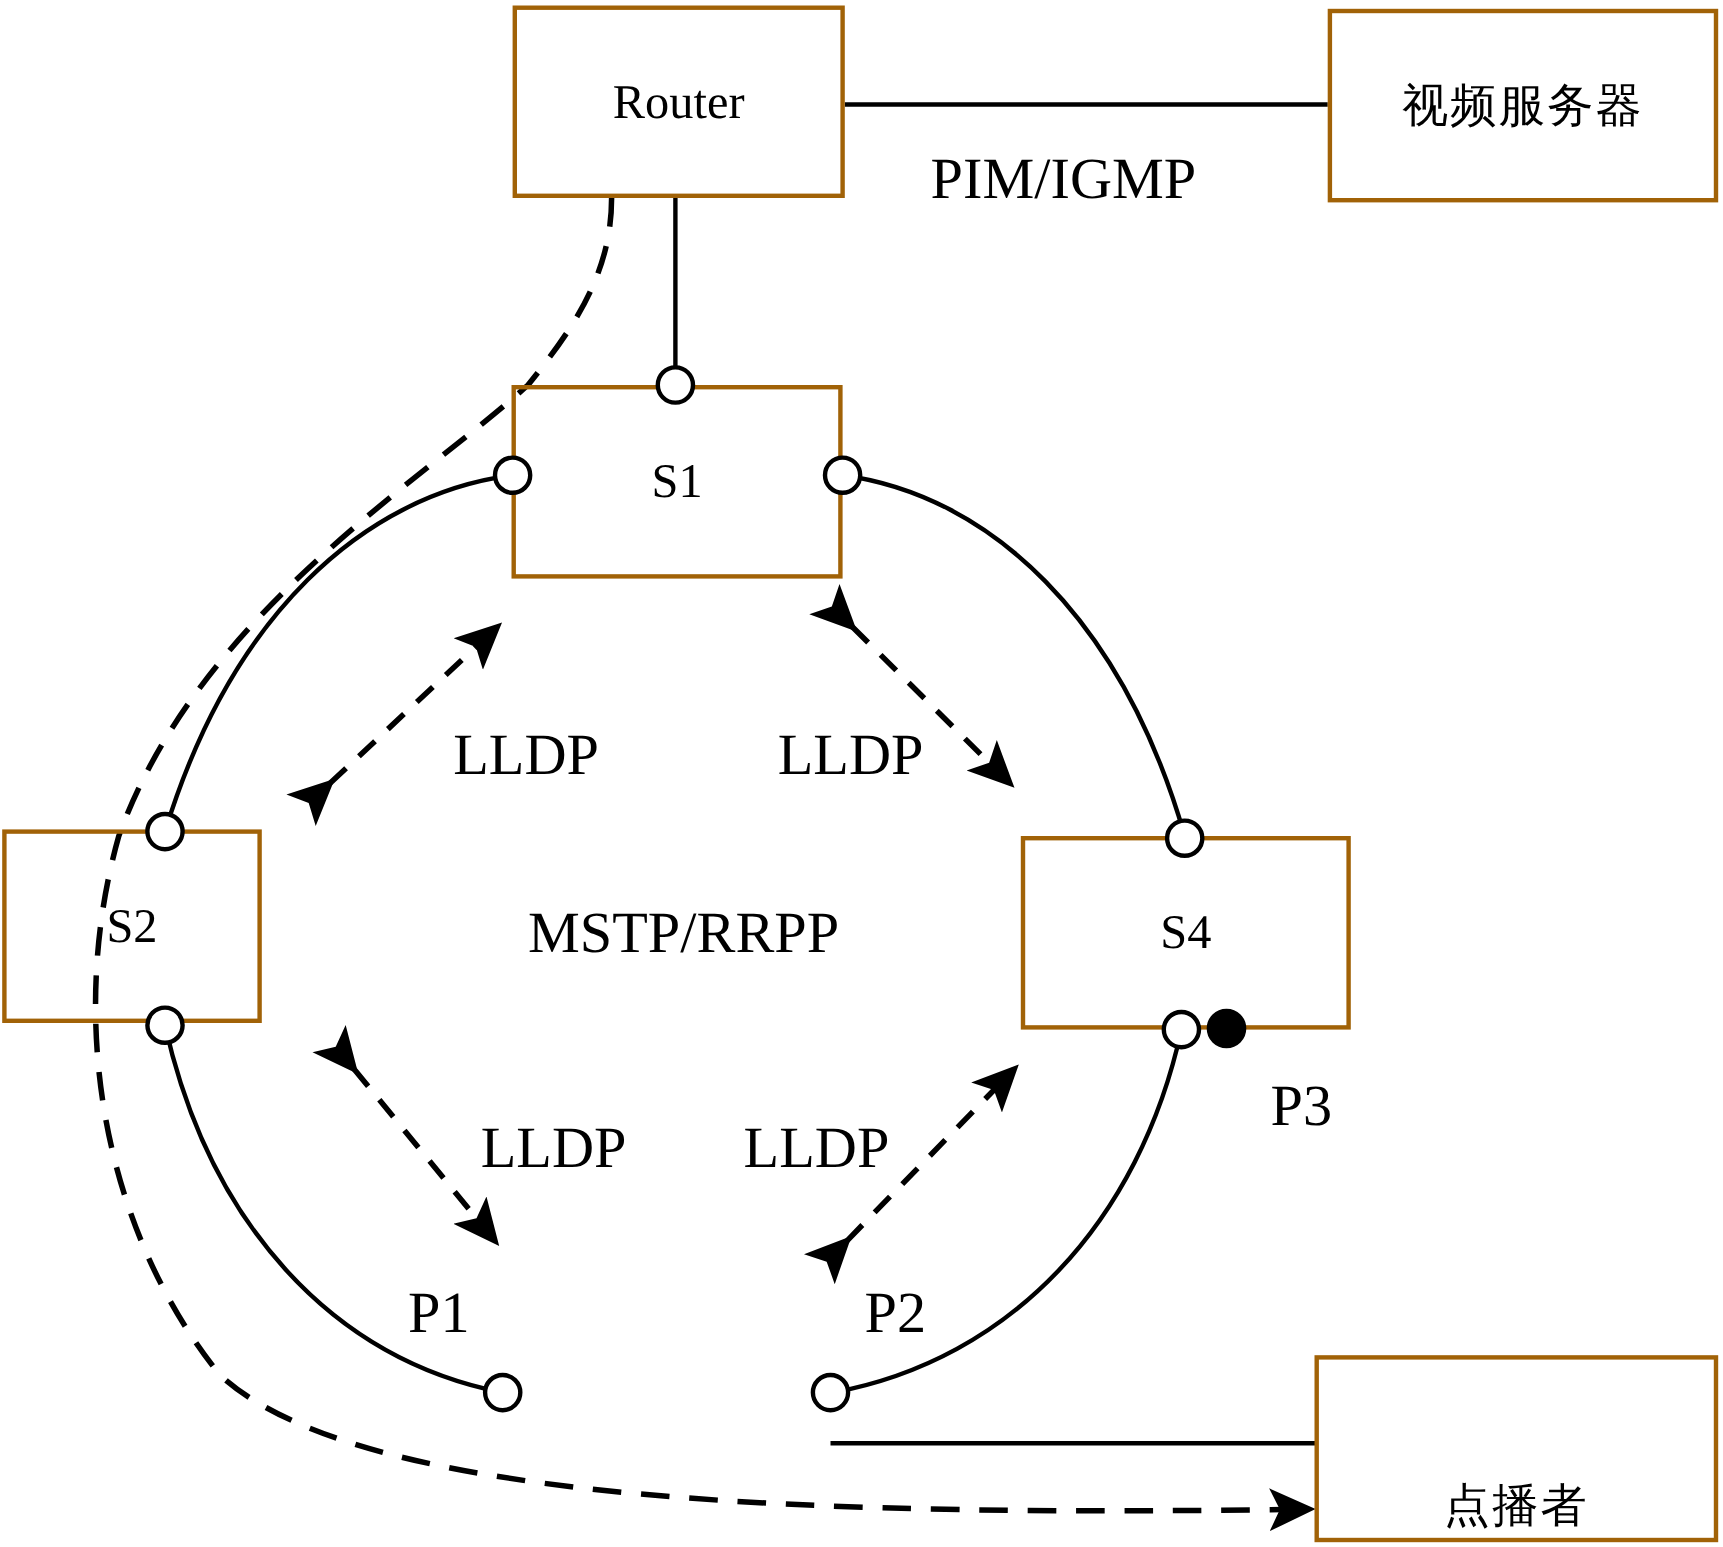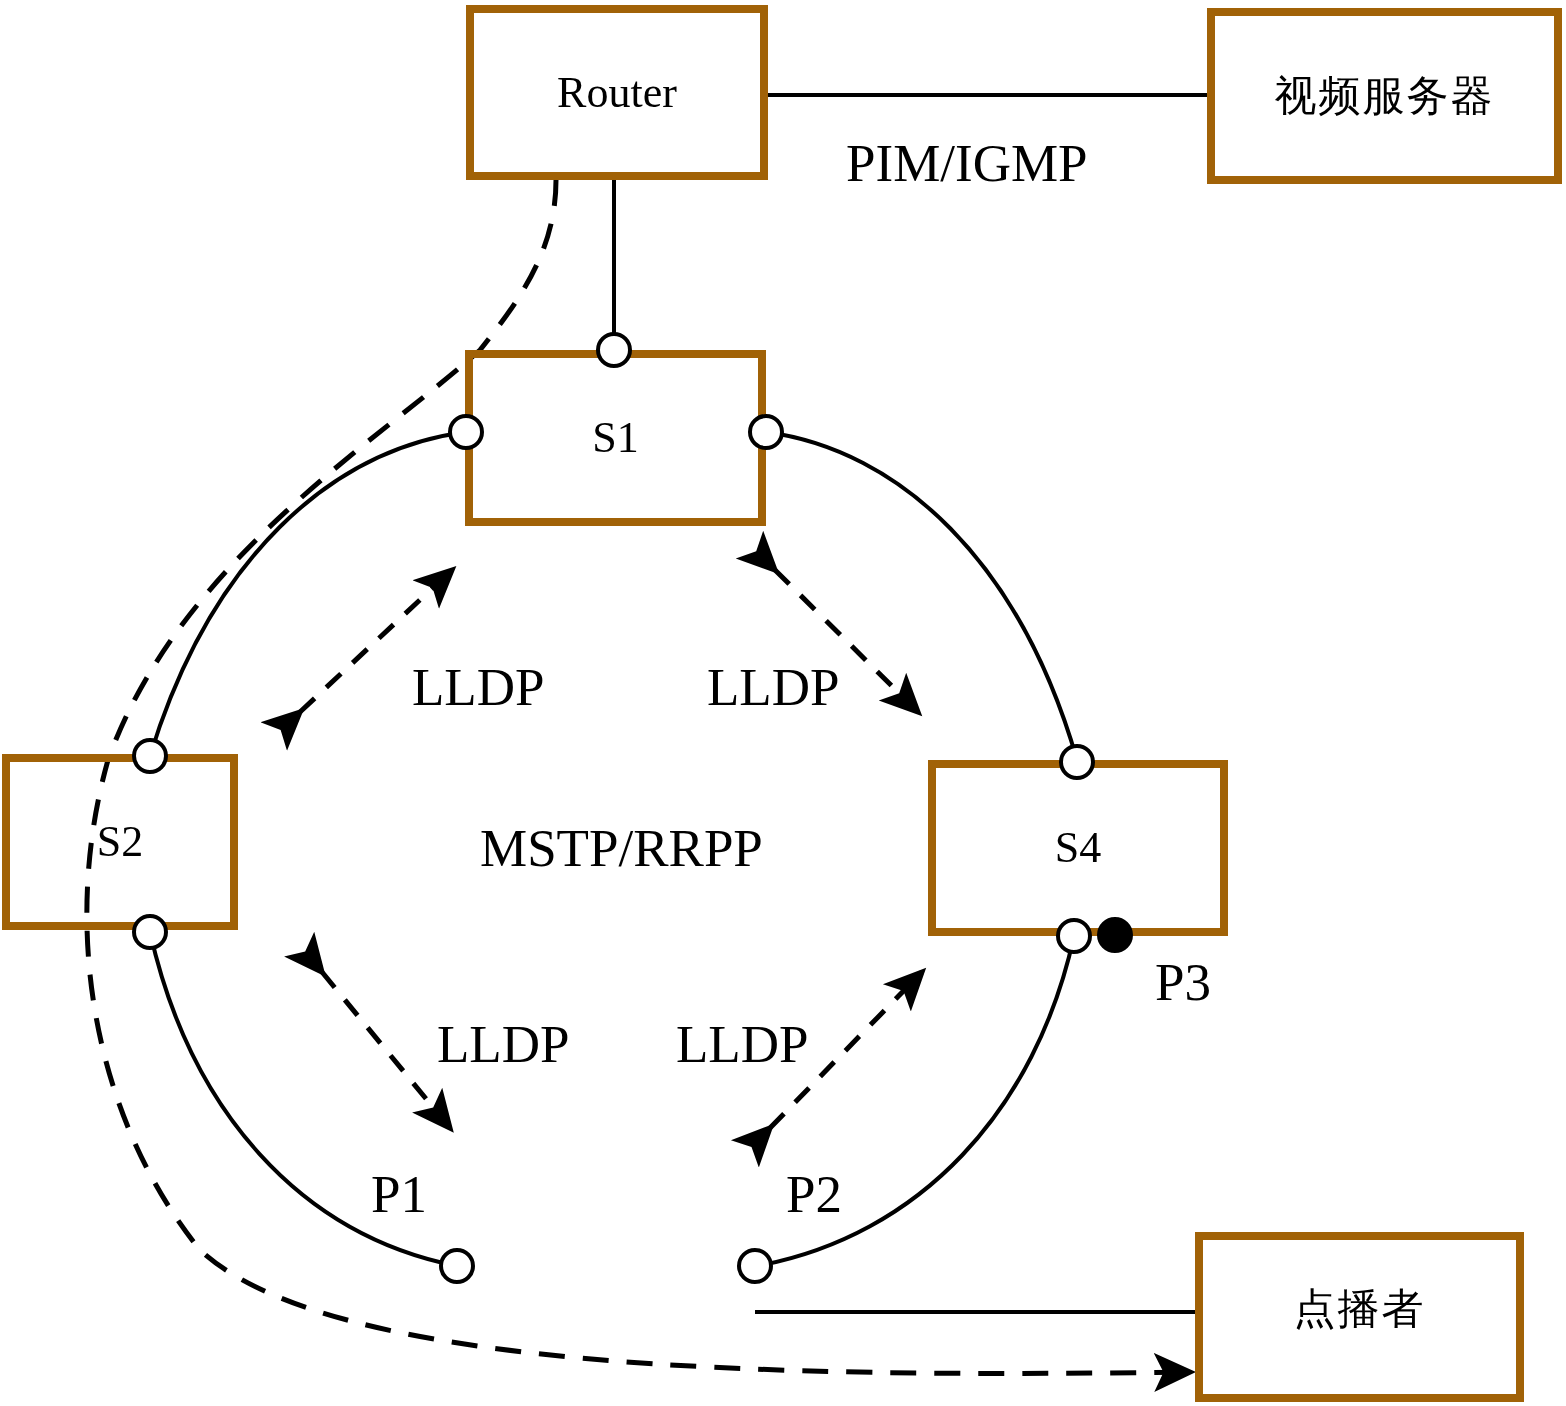--- a/index.html
+++ b/index.html
@@ -18,21 +18,21 @@
   svg.layer {
     position: absolute;
     left: 0;
     top: 0;
     width: 1566px;
     height: 1406px;
   }
   .nodebox {
     position: absolute;
     box-sizing: border-box;
-    border: 8px solid #a16207;
+    border: 4px solid #a16207;
     background: transparent;
     display: flex;
     align-items: center;
     justify-content: center;
   }
   .nodelabel {
     font-size: 44px;
     color: #000;
     line-height: 1;
     white-space: nowrap;
@@ -117,21 +117,21 @@
 
   <div class="nodebox" style="left:2px; top:754px; width:236px; height:176px;text-align:center;">
     <span class="nodelabel">S2</span>
   </div>
 
   <div class="nodebox" style="left:928px; top:760px; width:300px; height:176px;text-align:right;">
     <span class="nodelabel">S4</span>
   </div>
 
 
-  <div class="nodebox" style="left:1195px; top:1232px; width:329px; height:170px;">
+  <div class="nodebox" style="left:1195px; top:1232px; width:367px; height:170px;align-items:flex-end;">
     <span class="nodelabel cjk" style="position:relative; top:-8px;">点播者</span>
   </div>
 
   <div class="port" style="left:596px; top:332px;"></div>
   <div class="port" style="left:448px; top:414px;"></div>
   <div class="port" style="left:748px; top:414px;"></div>
 
   <div class="port" style="left:132px; top:738px;"></div>
   <div class="port" style="left:132px; top:914px;"></div>
 
@@ -151,15 +151,15 @@
   <div class="freelabel" style="left:707px; top:661px;">LLDP</div>
 
   <div class="freelabel" style="left:437px; top:1018px;">LLDP</div>
 
   <div class="freelabel" style="left:676px; top:1018px;">LLDP</div>
 
   <div class="freelabel" style="left:371px; top:1168px;">P1</div>
 
   <div class="freelabel" style="left:786px; top:1168px;">P2</div>
 
-  <div class="freelabel" style="left:1155px; top:956px;text-align:center;">P3</div>
+  <div class="freelabel" style="left:1155px; top:980px;text-align:center;">P3</div>
 
 </div>
 
 </body></html>

